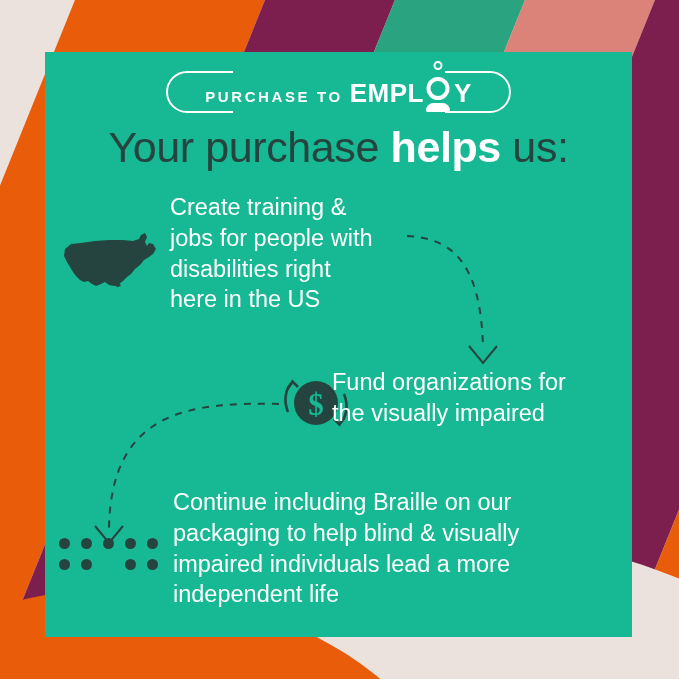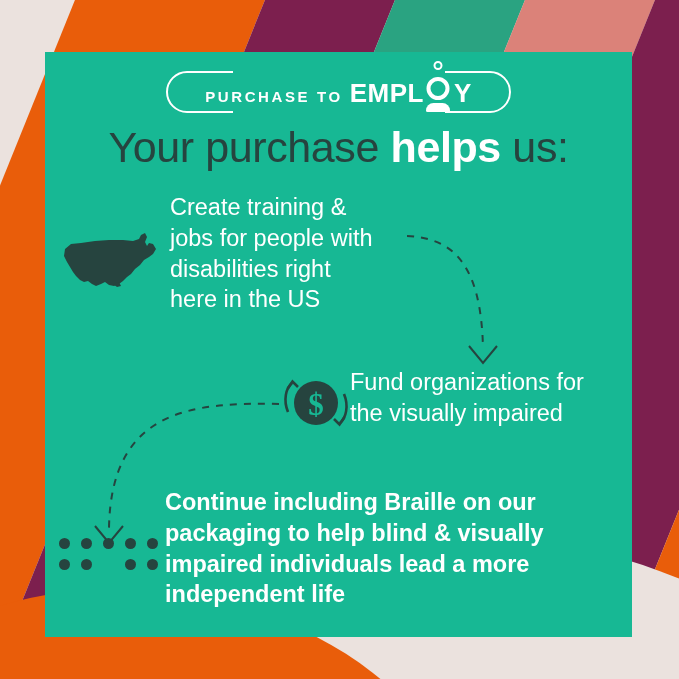--- a/index.html
+++ b/index.html
@@ -175,22 +175,22 @@
   
   .benefit-text {
     position: absolute;
     color: #ffffff;
     font-size: 23.5px;
     line-height: 1.31;
     white-space: pre-line;
   }
 
   #row1-text { left: 125px; top: 140px; }
-  #row2-text { left: 305px; top: 315px; }
-  #row3-text { left: 120px; top: 435px; font-weight: bold; }
+  #row2-text { left: 287px; top: 315px; }
+  #row3-text { left: 128px; top: 435px; }
 
   
   #us-map { position: absolute; left: 16px; top: 180px; }
 
   
   #money-icon { position: absolute; left: 235px; top: 322px; }
 
   
   #braille {
     position: absolute;

